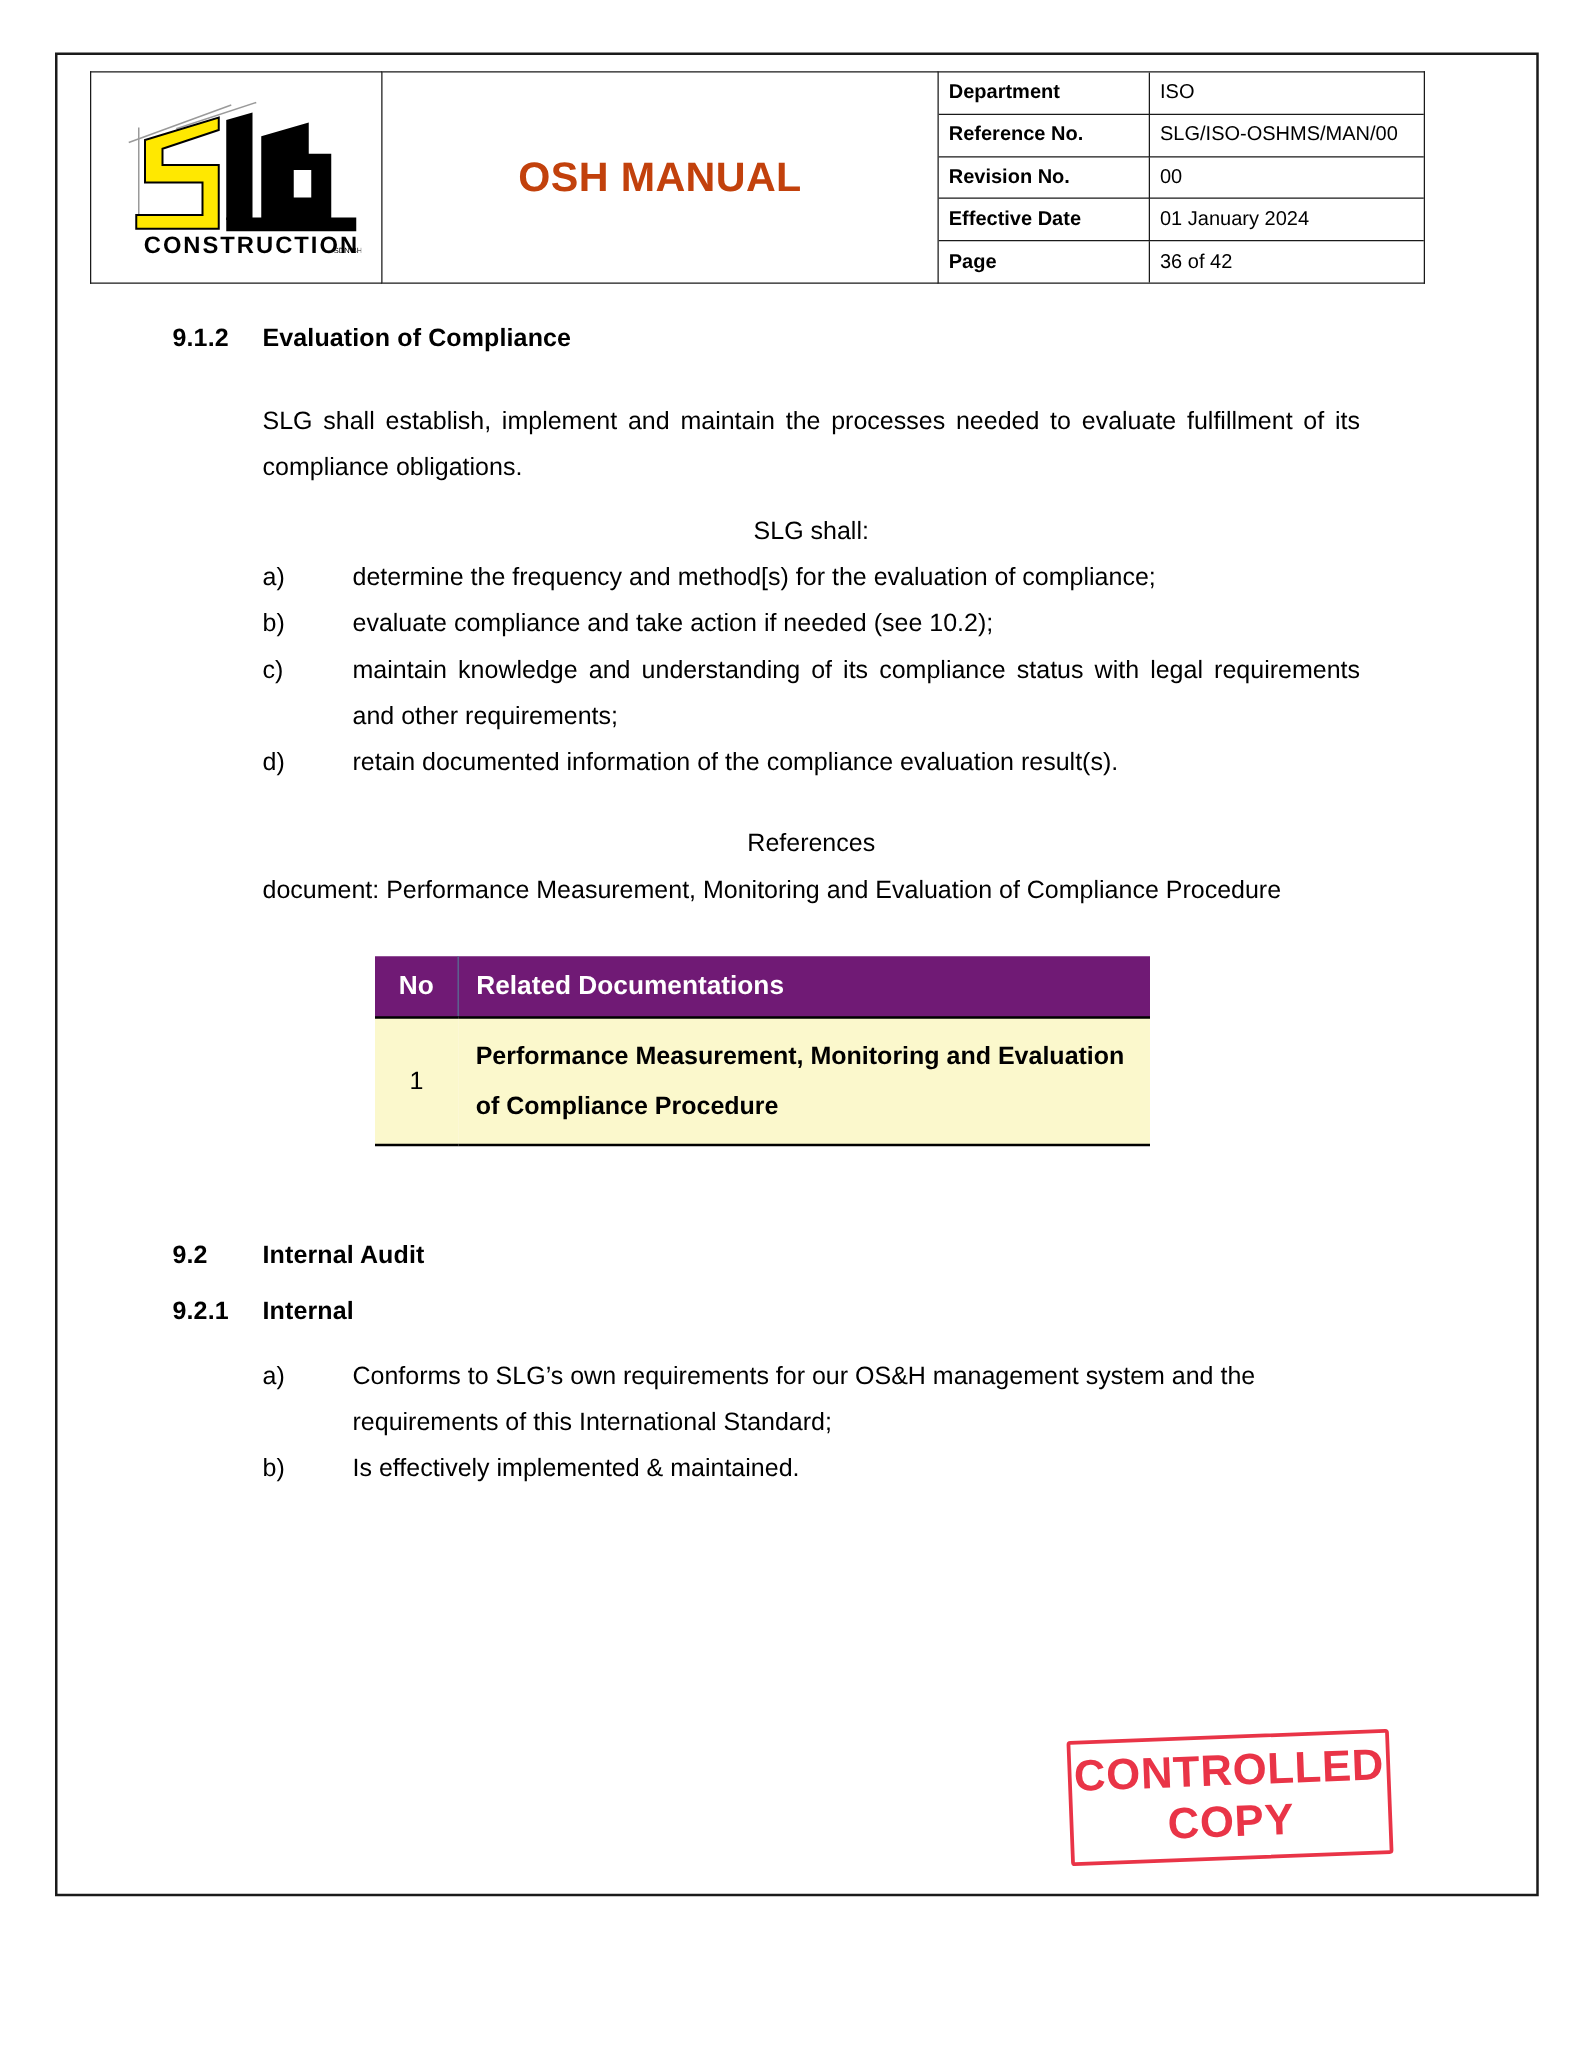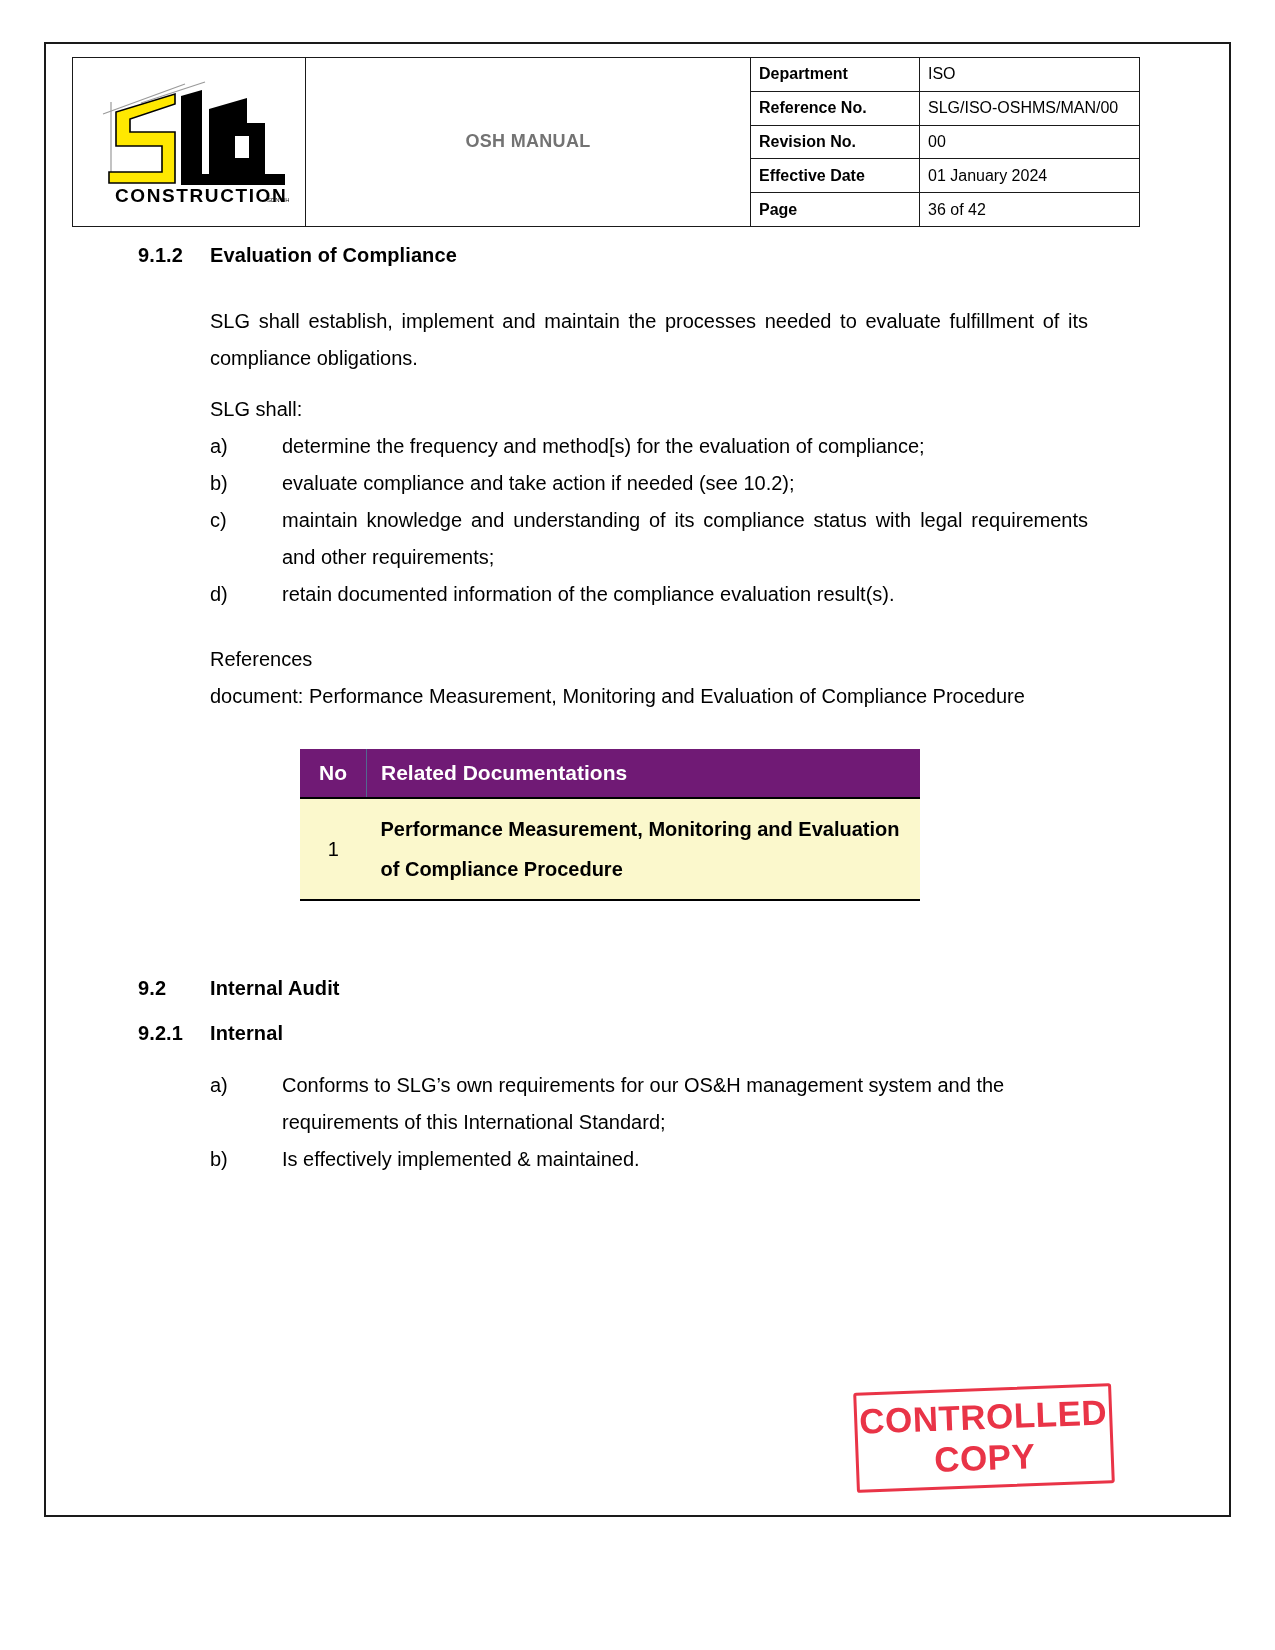--- a/index.html
+++ b/index.html
@@ -46,24 +46,24 @@
   .logo-cell {
     width: 232px;
     height: 144px;
     text-align: center;
     padding: 6px 4px;
     margin-left: 16px;
   }
   .title-cell {
     width: 444px;
     text-align: center;
-    font-size: 18px;
+    font-size: 33px;
     font-weight: bold;
     letter-spacing: 0.3px;
-    color: #737373;
+    color: #c2410c;
   }
   .meta-wrap {
     width: 388px;
     padding: 0;
   }
   .meta-table {
     width: 100%;
     border-collapse: collapse;
     table-layout: fixed;
   }
@@ -91,21 +91,21 @@
     width: 200px;
     height: 132px;
     margin: 0 auto;
   }
   .logo svg { display: block; }
 
   
   .content {
     position: absolute;
     left: 138px;
-    top: 244px;
+    top: 260px;
     width: 950px;
     color: #000;
   }
   .heading {
     display: flex;
     font-size: 20px;
     font-weight: bold;
     margin: 0 0 8px 0;
     letter-spacing: 0.1px;
   }
@@ -113,21 +113,21 @@
     width: 72px;
     flex: 0 0 72px;
   }
   .para {
     font-size: 20px;
     line-height: 37px;
     margin: 0;
     padding-left: 72px;
     text-align: justify;
   }
-  .para.nojust { text-align: left; }
+  .para.nojust { text-align: center; }
   .spacer-28 { height: 28px; }
   .spacer-20 { height: 20px; }
   .spacer-14 { height: 14px; }
 
   .listitem {
     display: flex;
     font-size: 20px;
     line-height: 37px;
     padding-left: 72px;
   }

